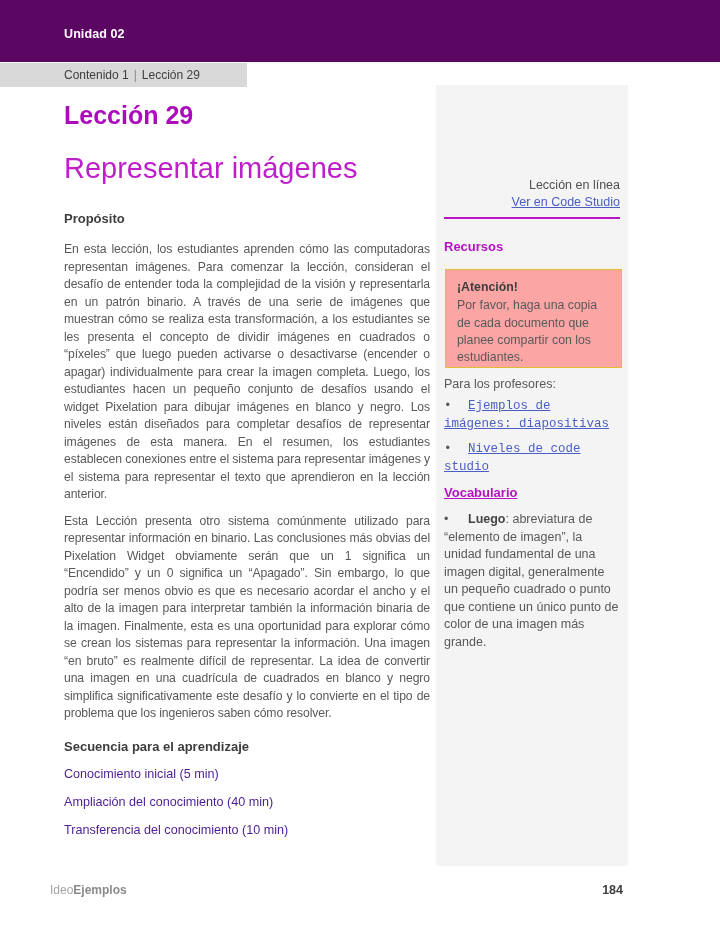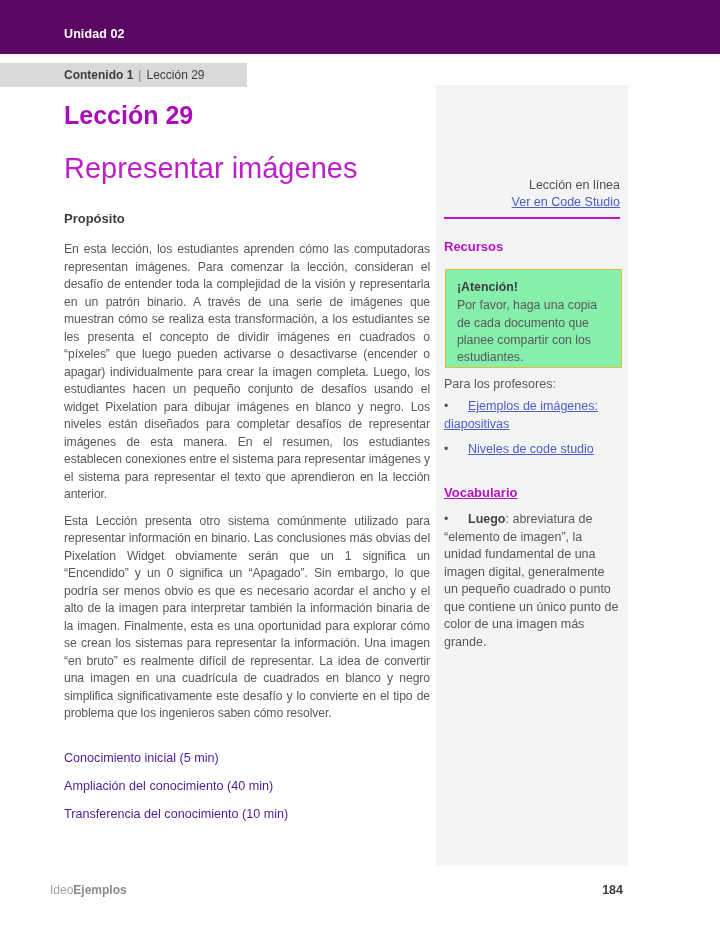--- a/index.html
+++ b/index.html
@@ -8,39 +8,39 @@
     width: 720px;
     height: 932px;
     background: #ffffff;
     font-family: "Liberation Sans", sans-serif;
     overflow: hidden;
   }
 
   
   .topbar {
     position: absolute; top: 0; left: 0;
-    width: 720px; height: 54px;
+    width: 720px; height: 62px;
     background: #5a0662;
   }
   .unit {
     position: absolute; left: 64px; top: 27px;
     color: #ffffff; font-size: 12.5px; font-weight: bold;
     letter-spacing: 0.1px;
   }
   .tabbar {
     position: absolute; top: 63px; left: 0;
     width: 247px; height: 24px;
     background: #d9d9d9;
     box-sizing: border-box;
     padding-left: 64px;
     line-height: 24px;
     font-size: 12px; color: #3d3d3d;
     white-space: nowrap;
   }
-  .crumb-bold { font-weight: bold; margin-top: 34px; }
+  .crumb-bold { font-weight: normal; margin-top: 34px; }
   .crumb-sep { color: #8a8a8a; padding: 0 5px; }
 
   
   .main {
     position: absolute; left: 64px; top: 0;
     width: 366px; height: 932px;
   }
   .lesson-number {
     position: absolute; top: 101px; left: 0; margin: 0;
     font-size: 25px; line-height: 28px; font-weight: bold;
@@ -94,34 +94,34 @@
   .side-heading {
     position: absolute; left: 8px; margin: 0;
     font-size: 13px; line-height: 16px; font-weight: bold;
     color: #b512c2;
   }
   .resources { top: 154px; }
   .attention {
     position: absolute; top: 184px; left: 9px;
     width: 177px; height: 99px;
     box-sizing: border-box;
-    background: #86efac;
+    background: #fca5a5;
     border: 1.5px solid #e0bd33;
     padding: 9px 11px;
     font-size: 12.3px; line-height: 17.3px;
   }
   .attention-title { font-weight: bold; color: #3d3d3d; margin-bottom: 1px; }
   .attention-body { color: #595959; }
   .teachers-label { position: absolute; top: 291px; left: 8px; line-height: 17px; }
   .link-list {
     position: absolute; top: 313px; left: 8px; right: 8px;
     margin: 0; padding: 0; list-style: none;
     line-height: 17.5px;
   }
-  .bullet-item { margin: 0 0 8px 0; }
+  .bullet-item { margin: 0 0 8px 0; font-family: Liberation Mono, monospace; }
   .bullet { display: inline-block; width: 24px; color: #595959; }
   .vocab-heading { top: 400px; text-decoration: underline; }
   .vocab-item {
     position: absolute; top: 426px; left: 8px; right: 8px;
     line-height: 17.5px;
   }
   .vocab-term { font-weight: bold; color: #444444; }
 
   
   .brand {
@@ -152,20 +152,21 @@
     <h1 class="lesson-number">Lección 29</h1>
     <h2 class="page-title">Representar imágenes</h2>
     <h3 class="subhead proposito">Propósito</h3>
 
     <div class="body-copy">
       <p class="body">En esta lección, los estudiantes aprenden cómo las computadoras representan imágenes. Para comenzar la lección, consideran el desafío de entender toda la complejidad de la visión y representarla en un patrón binario. A través de una serie de imágenes que muestran cómo se realiza esta transformación, a los estudiantes se les presenta el concepto de dividir imágenes en cuadrados o “píxeles” que luego pueden activarse o desactivarse (encender o apagar) individualmente para crear la imagen completa. Luego, los estudiantes hacen un pequeño conjunto de desafíos usando el widget Pixelation para dibujar imágenes en blanco y negro. Los niveles están diseñados para completar desafíos de representar imágenes de esta manera. En el resumen, los estudiantes establecen conexiones entre el sistema para representar imágenes y el sistema para representar el texto que aprendieron en la lección anterior.</p>
       <p class="body">Esta Lección presenta otro sistema comúnmente utilizado para representar información en binario. Las conclusiones más obvias del Pixelation Widget obviamente serán que un 1 significa un “Encendido” y un 0 significa un “Apagado”. Sin embargo, lo que podría ser menos obvio es que es necesario acordar el ancho y el alto de la imagen para interpretar también la información binaria de la imagen. Finalmente, esta es una oportunidad para explorar cómo se crean los sistemas para representar la información. Una imagen “en bruto” es realmente difícil de representar. La idea de convertir una imagen en una cuadrícula de cuadrados en blanco y negro simplifica significativamente este desafío y lo convierte en el tipo de problema que los ingenieros saben cómo resolver.</p>
     </div>
 
     <div class="sequence">
+      <h3 class="subhead">Secuencia para el aprendizaje</h3>
       <p class="seq-item">Conocimiento inicial (5 min)</p>
       <p class="seq-item">Ampliación del conocimiento (40 min)</p>
       <p class="seq-item">Transferencia del conocimiento (10 min)</p>
     </div>
   </main>
 
   <aside class="sidebar">
     <div class="online">
       <div>Lección en línea</div>
       <a class="link" href="#">Ver en Code Studio</a>

